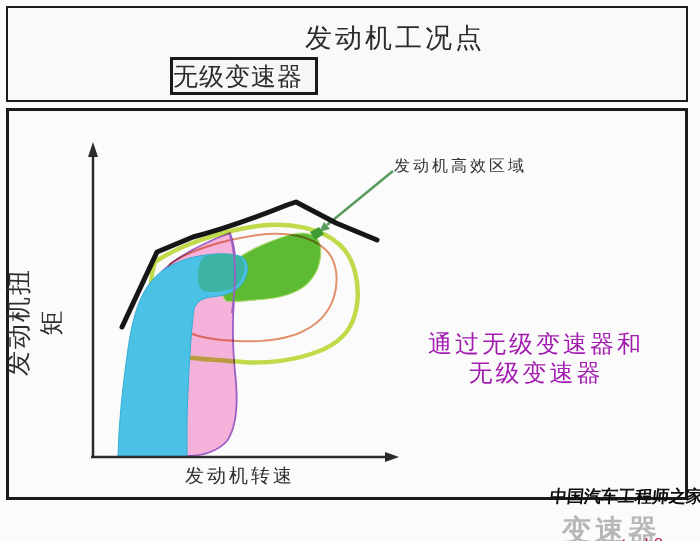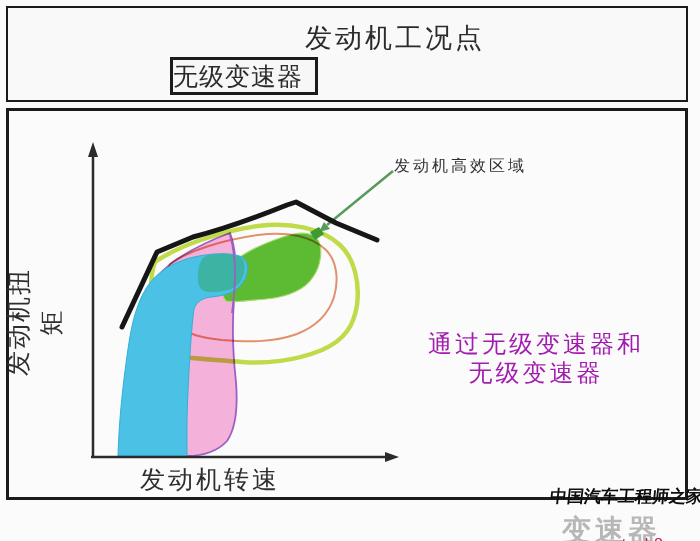--- a/index.html
+++ b/index.html
@@ -31,22 +31,22 @@
     position:absolute;left:6px;top:108px;width:682px;height:392px;
     border:3px solid #1b1b1b;background:#fbfbfb;box-sizing:border-box;
   }
   .svg-layer{position:absolute;left:0;top:0;width:700px;height:541px;pointer-events:none;}
   
   .y-label{
     position:absolute;left:-30px;top:289px;width:130px;text-align:center;
     font-size:25px;letter-spacing:2px;transform:rotate(-90deg);color:#2e2e2e;
   }
   .x-label{
-    position:absolute;left:140px;top:463px;width:200px;text-align:left;
-    font-size:25px;letter-spacing:3px;color:#2e2e2e;
+    position:absolute;left:140px;top:463px;width:200px;text-align:center;
+    font-size:19px;letter-spacing:3px;color:#2e2e2e;
   }
   .annotation{
     position:absolute;left:394px;top:156px;
     font-size:16px;letter-spacing:3px;color:#323232;white-space:nowrap;
   }
   .note-block{
     position:absolute;left:398px;top:329px;width:276px;text-align:center;
     font-size:24px;letter-spacing:3px;line-height:29px;color:#a21caf;
   }
   

